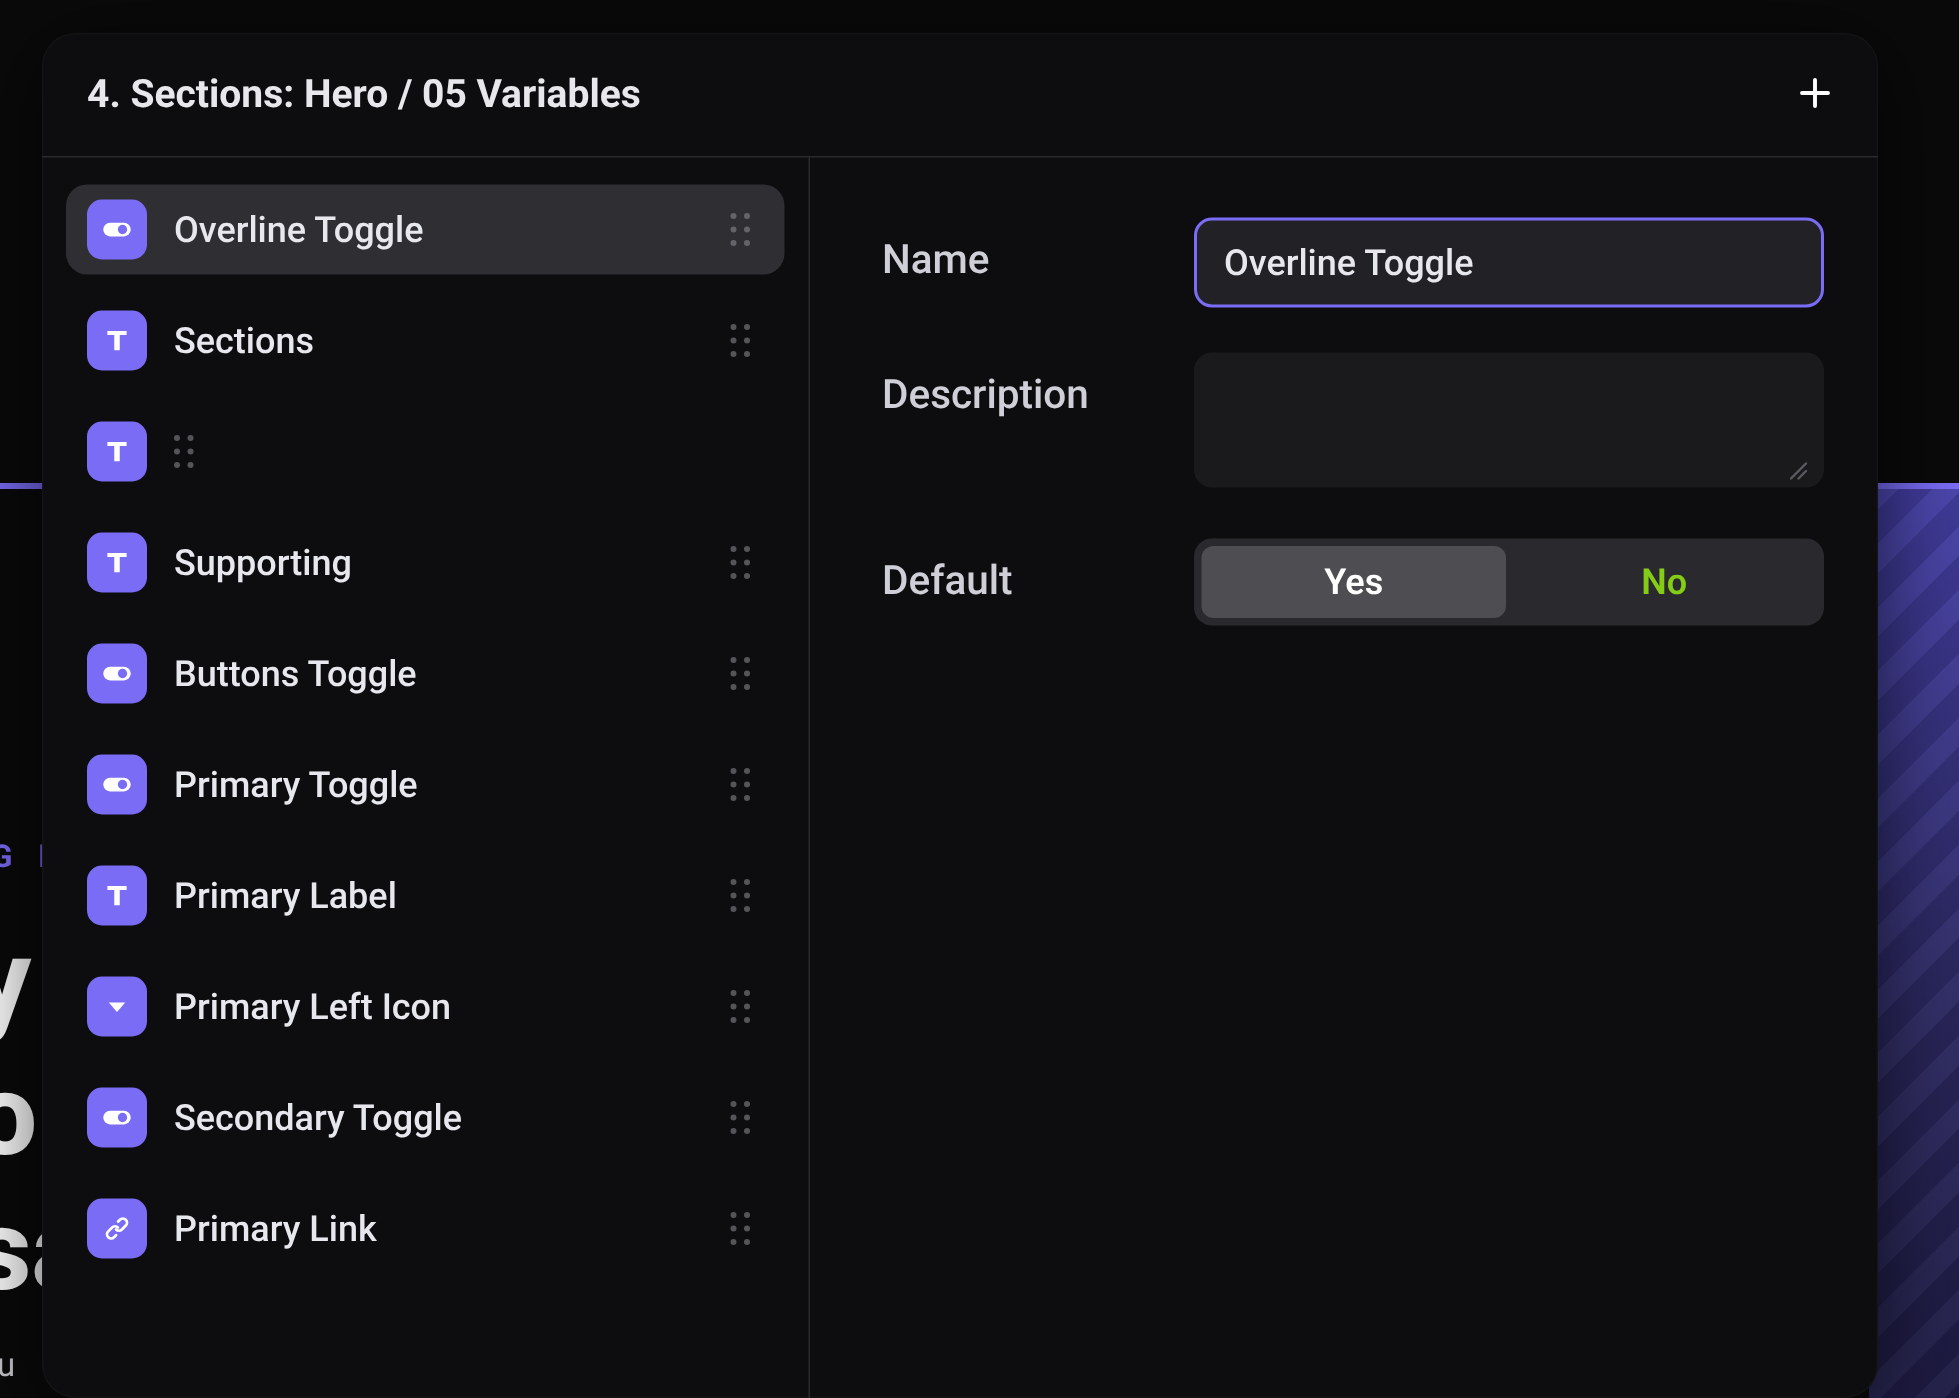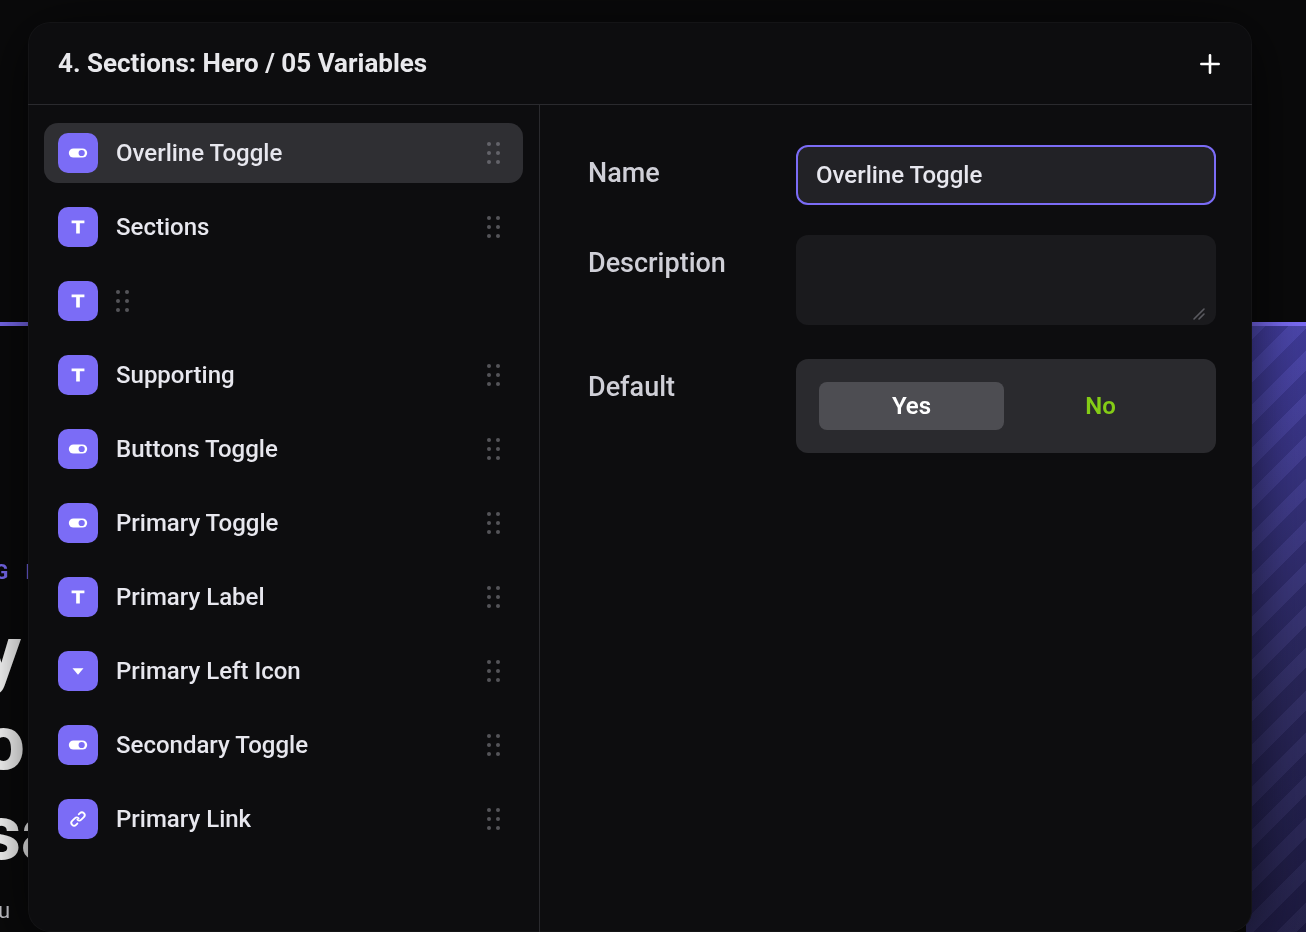--- a/index.html
+++ b/index.html
@@ -33,21 +33,21 @@
   .bg-big.c{top:790px;}
   .bg-small{position:absolute;left:-2px;top:898px;color:#c9c9cf;font-size:22px;}
 
   
   .panel{
     position:absolute;left:28px;top:22px;width:1224px;height:910px;
     background:var(--panel);border-radius:22px;overflow:hidden;
     box-shadow:0 10px 60px rgba(0,0,0,.7),0 0 0 1px rgba(255,255,255,.03) inset;
   }
   .panel-header{
-    display:flex;align-items:flex-end;justify-content:space-between;
+    display:flex;align-items:flex-start;justify-content:space-between;
     padding:26px 28px 26px 30px;border-bottom:1px solid var(--panel-border);
   }
   .panel-title{font-size:26px;font-weight:700;color:#e8e8ec;}
   .plus{width:28px;height:28px;display:flex;align-items:center;justify-content:center;cursor:pointer;}
   .plus svg{width:26px;height:26px;stroke:#e8e8ec;}
 
   .panel-body{display:flex;height:calc(100% - 82px);}
 
   
   .left{width:512px;border-right:1px solid var(--panel-border);padding:18px 16px 18px 16px;overflow:auto;}
@@ -79,21 +79,21 @@
   .desc-input{
     width:100%;min-height:90px;padding:14px 18px;font-size:22px;color:#e7e7ee;
     background:var(--input-bg-2);border:none;border-radius:12px;outline:none;resize:none;
     position:relative;
   }
   .desc-wrap{position:relative;}
   .desc-resize{position:absolute;right:10px;bottom:8px;width:16px;height:16px;opacity:.55;}
   .desc-resize svg{width:16px;height:16px;stroke:#8f8f97;fill:none;}
 
   .segment{
-    display:flex;background:var(--segment-bg);border-radius:12px;padding:23px;gap:4px;width:100%;
+    display:flex;background:var(--segment-bg);border-radius:12px;padding:5px;gap:4px;width:100%;
   }
   .segment button{
     flex:1;border:none;background:transparent;color:#84cc16;font-size:24px;font-weight:600;
     padding:10px 0;border-radius:8px;cursor:pointer;
   }
   .segment button.active{background:var(--segment-active);color:#fff;}
 </style>
 </head>
 <body>
 

